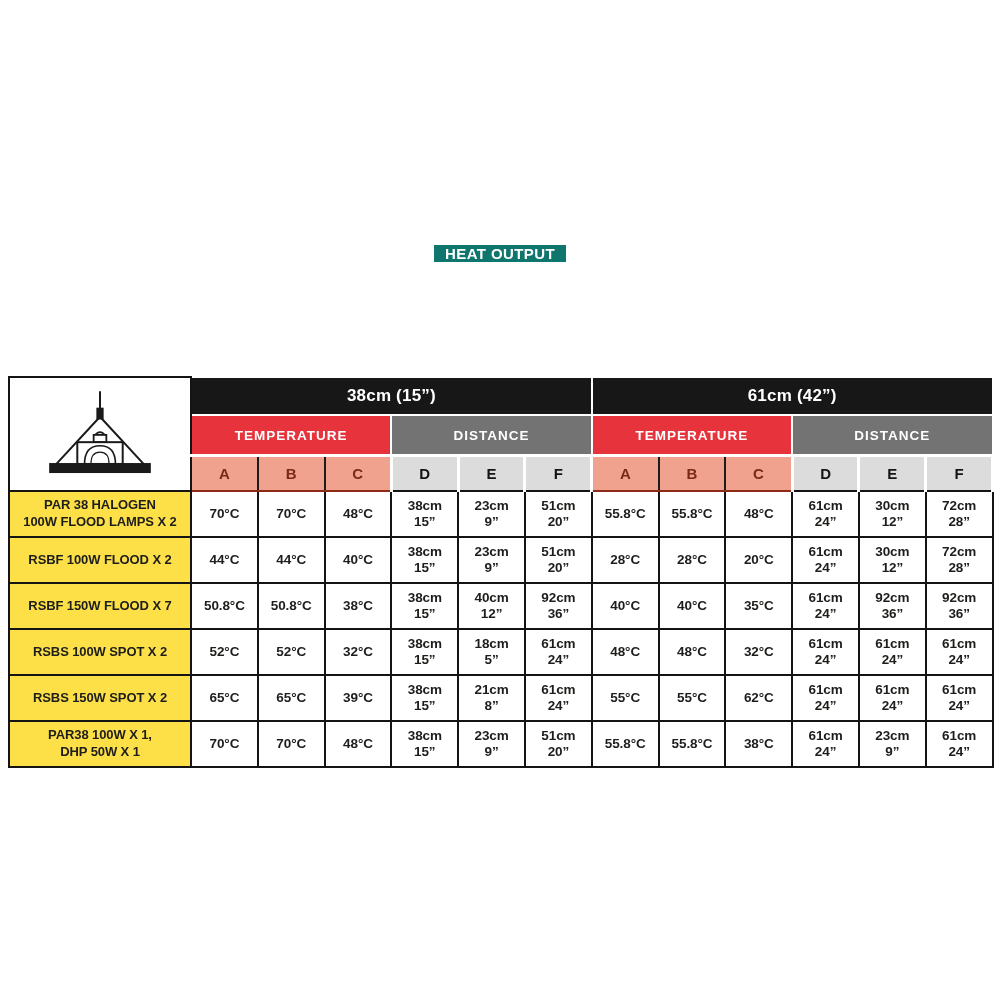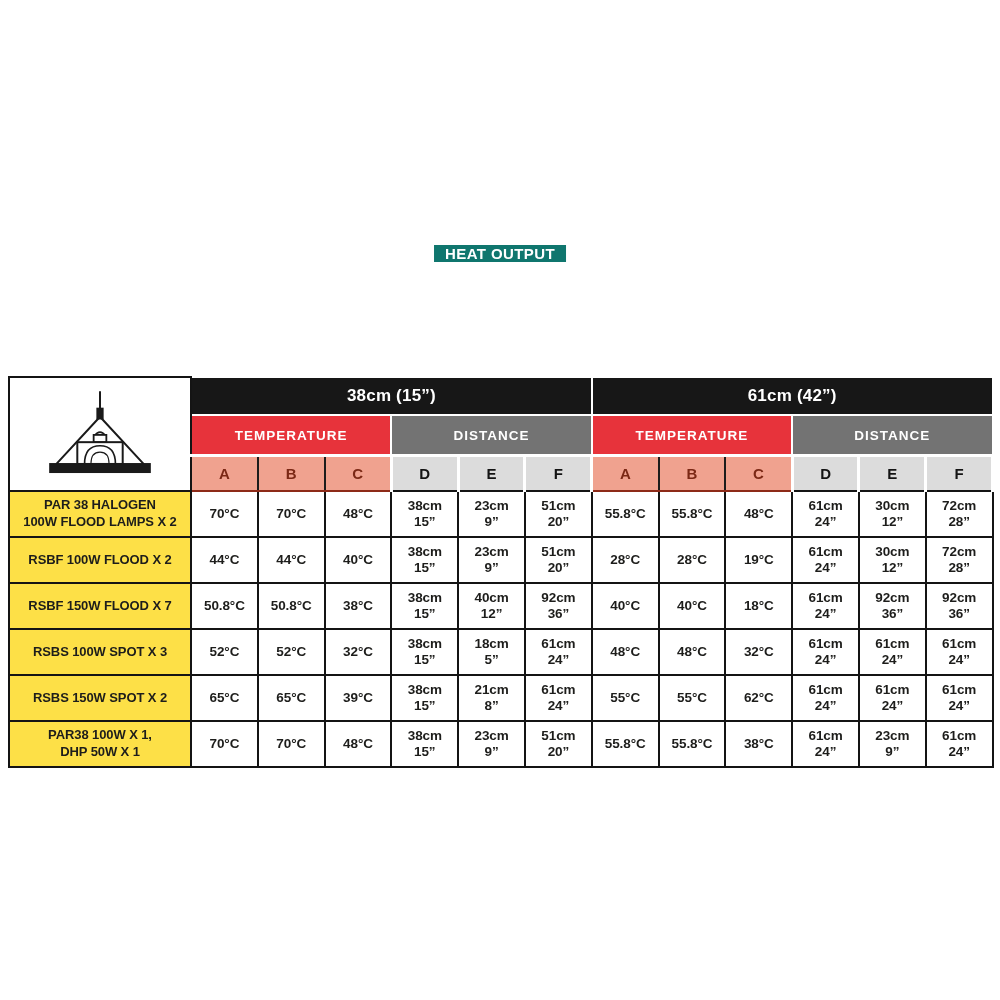--- a/index.html
+++ b/index.html
@@ -138,21 +138,21 @@
       <td class="val">44°C</td>
       <td class="val">40°C</td>
       <td class="val">38cm
 15”</td>
       <td class="val">23cm
 9”</td>
       <td class="val">51cm
 20”</td>
       <td class="val">28°C</td>
       <td class="val">28°C</td>
-      <td class="val">19°C</td>
+      <td class="val">20°C</td>
       <td class="val">61cm
 24”</td>
       <td class="val">30cm
 12”</td>
       <td class="val">72cm
 28”</td>
     </tr>
 
     <tr>
       <th class="name">RSBF 150W FLOOD X 7</th>
@@ -160,31 +160,31 @@
       <td class="val">50.8°C</td>
       <td class="val">38°C</td>
       <td class="val">38cm
 15”</td>
       <td class="val">40cm
 12”</td>
       <td class="val">92cm
 36”</td>
       <td class="val">40°C</td>
       <td class="val">40°C</td>
-      <td class="val">18°C</td>
+      <td class="val">35°C</td>
       <td class="val">61cm
 24”</td>
       <td class="val">92cm
 36”</td>
       <td class="val">92cm
 36”</td>
     </tr>
 
     <tr>
-      <th class="name">RSBS 100W SPOT X 3</th>
+      <th class="name">RSBS 100W SPOT X 2</th>
       <td class="val">52°C</td>
       <td class="val">52°C</td>
       <td class="val">32°C</td>
       <td class="val">38cm
 15”</td>
       <td class="val">18cm
 5”</td>
       <td class="val">61cm
 24”</td>
       <td class="val">48°C</td>

